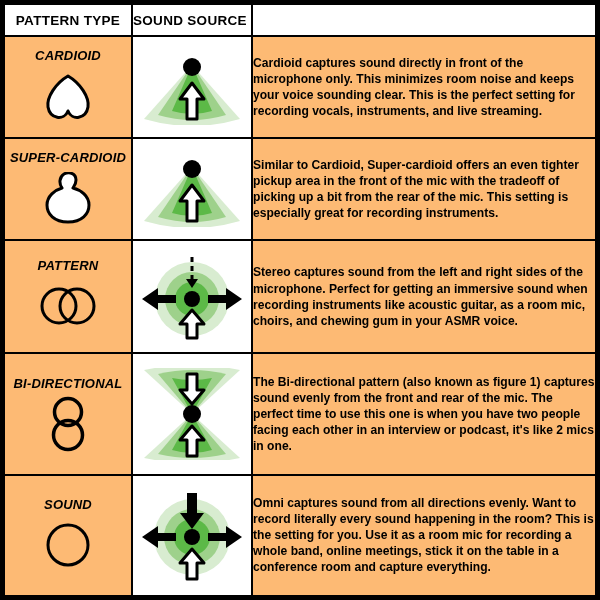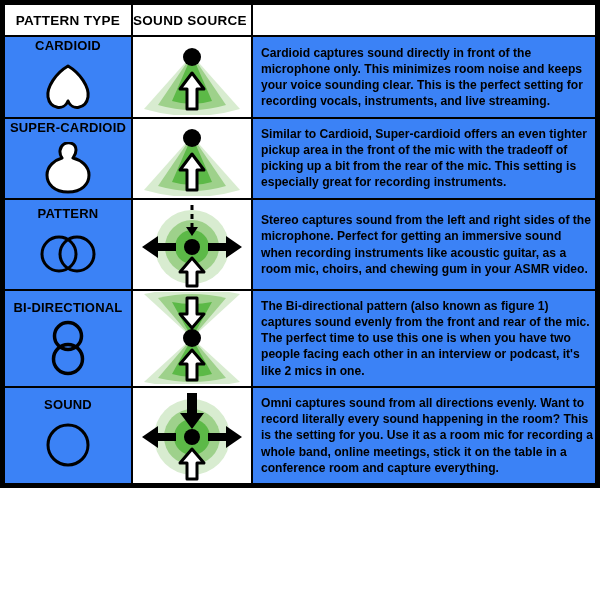--- a/index.html
+++ b/index.html
@@ -4,23 +4,23 @@
 <style>
   * { box-sizing: border-box; }
   html, body {
     margin: 0;
     padding: 0;
     background: #ffffff;
     font-family: "Liberation Sans", sans-serif;
   }
   #page {
     width: 600px;
-    height: 488px;
+    height: 600px;
     position: relative;
-    background: #3b82f6;
+    background: #fdba74;
     border: 3px solid #000000;
     overflow: hidden;
   }
   table.pattern-table {
     width: 100%;
     height: 100%;
     border-collapse: collapse;
     table-layout: fixed;
   }
   table.pattern-table th,
@@ -40,20 +40,21 @@
     color: #000000;
   }
   col.c-name { width: 128px; }
   col.c-src  { width: 120px; }
   col.c-desc { width: auto; }
 
   td.name-cell {
     text-align: center;
     vertical-align: top;
     padding-top: 8px;
+    font-style: italic;
   }
   .pattern-label {
     font-size: 13px;
     font-weight: bold;
     letter-spacing: 0.2px;
     color: #000000;
     display: block;
     margin-bottom: 4px;
   }
   .pattern-shape {
@@ -79,21 +80,20 @@
     vertical-align: middle;
   }
   .desc-text {
     font-size: 12.1px;
     line-height: 1.33;
     font-weight: bold;
     color: #000000;
     text-align: left;
     margin: 0;
     font-family: "Liberation Sans", sans-serif;
-    padding-left: 8px;
   }
   .hdr-name { text-align: center; }
   .hdr-src { text-align: left; }
 </style>
 </head>
 <body>
 
 <div id="page">
   <table class="pattern-table">
     <colgroup>
@@ -183,21 +183,21 @@
 
               <path d="M6 45 L22 34 L22 41 L40 41 L40 49 L22 49 L22 56 Z" fill="#000000"></path>
 
               <path d="M106 45 L90 34 L90 41 L72 41 L72 49 L90 49 L90 56 Z" fill="#000000"></path>
 
               <path d="M56 56 L68 70 L61 70 L61 84 L51 84 L51 70 L44 70 Z" fill="#ffffff" stroke="#000000" stroke-width="3" stroke-linejoin="round"></path>
             </svg>
           </span>
         </td>
         <td class="desc-cell">
-          <p class="desc-text">Stereo captures sound from the left and right sides of the microphone. Perfect for getting an immersive sound when recording instruments like acoustic guitar, as a room mic, choirs, and chewing gum in your ASMR video.</p>
+          <p class="desc-text">Stereo captures sound from the left and right sides of the microphone. Perfect for getting an immersive sound when recording instruments like acoustic guitar, as a room mic, choirs, and chewing gum in your ASMR voice.</p>
         </td>
       </tr>
 
       <tr>
         <td class="name-cell">
           <span class="pattern-label">BI-DIRECTIONAL</span>
           <span class="pattern-shape">
             <svg width="46" height="56" viewBox="0 0 46 56" aria-hidden="true">
               <circle cx="23" cy="16" r="13.5" fill="none" stroke="#000000" stroke-width="3.5"></circle>
               <circle cx="23" cy="39" r="14.5" fill="none" stroke="#000000" stroke-width="3.5"></circle>

